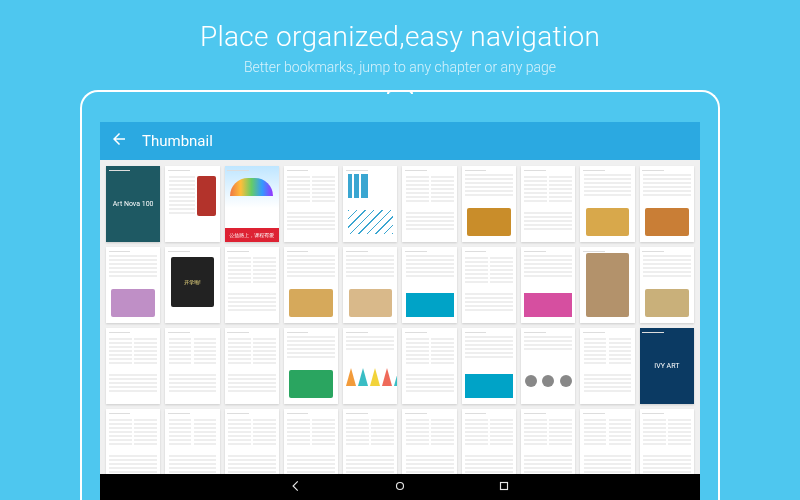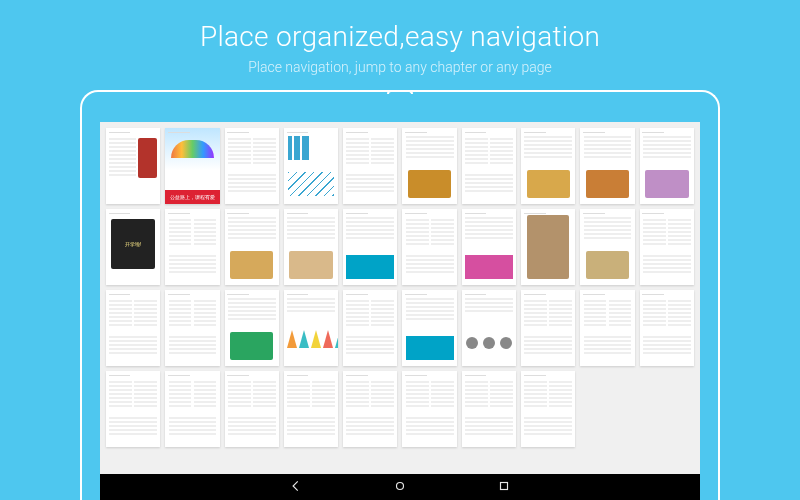--- a/index.html
+++ b/index.html
@@ -92,28 +92,37 @@
   .cambump {
     position:absolute; top:-2px; left:50%; transform:translateX(-50%);
     width:26px; height:4px; border:2px solid #fff; border-bottom:none;
     border-radius:4px 4px 0 0;
   }
 </style>
 </head>
 <body>
 
 <div class="headline">Place organized,easy navigation</div>
-<div class="subhead">Place navigation,  jump to any chapter or any page</div>
+<div class="subhead">Better bookmarks,  jump to any chapter or any page</div>
 
 <div class="tablet">
   <div class="cambump"></div>
   <div class="screen">
 
+    <div class="topbar">
+      <span>
+        <svg class="back-arrow" viewBox="0 0 24 24">
+          <path d="M20 11H7.8l5.6-5.6L12 4l-8 8 8 8 1.4-1.4L7.8 13H20z" fill="#fff"></path>
+        </svg>
+      </span>
+      <span class="title">Thumbnail</span>
+    </div>
 
     <div class="grid" id="grid">
+        <div class="thumb" style="background: rgb(30, 89, 99); display: flex; align-items: center; justify-content: center; color: rgb(255, 255, 255); font-size: 7px; text-align: center; padding: 4px;">Art Nova 100</div>
         <div class="thumb">
           <div class="bodytext" style="top: 10px; left: 6%; right: 45%;"></div>
           <div class="bodytext" style="top: 14px; left: 6%; right: 45%;"></div>
           <div class="bodytext" style="top: 18px; left: 6%; right: 45%;"></div>
           <div class="bodytext" style="top: 22px; left: 6%; right: 45%;"></div>
           <div class="bodytext" style="top: 26px; left: 6%; right: 45%;"></div>
           <div class="bodytext" style="top: 30px; left: 6%; right: 45%;"></div>
           <div class="bodytext" style="top: 34px; left: 6%; right: 45%;"></div>
           <div class="bodytext" style="top: 38px; left: 6%; right: 45%;"></div>
           <div class="bodytext" style="top: 42px; left: 6%; right: 45%;"></div>
@@ -461,20 +470,21 @@
           <div class="bodytext" style="top: 22px; left: 52%; right: 6%;"></div>
           <div class="bodytext" style="top: 26px; left: 52%; right: 6%;"></div>
           <div class="bodytext" style="top: 30px; left: 52%; right: 6%;"></div>
           <div class="bodytext" style="top: 34px; left: 52%; right: 6%;"></div>
           <div class="bodytext" style="top: 46px; left: 6%; right: 6%;"></div>
           <div class="bodytext" style="top: 50px; left: 6%; right: 6%;"></div>
           <div class="bodytext" style="top: 54px; left: 6%; right: 6%;"></div>
           <div class="bodytext" style="top: 58px; left: 6%; right: 6%;"></div>
           <div class="bodytext" style="top: 62px; left: 6%; right: 6%;"></div>
         </div>
+        <div class="thumb" style="background: rgb(11, 58, 99); display: flex; align-items: center; justify-content: center; color: rgb(255, 255, 255); font-size: 7px; text-align: center; padding: 4px;">IVY ART</div>
         <div class="thumb">
           <div class="bodytext" style="top: 10px; left: 6%; right: 52%;"></div>
           <div class="bodytext" style="top: 14px; left: 6%; right: 52%;"></div>
           <div class="bodytext" style="top: 18px; left: 6%; right: 52%;"></div>
           <div class="bodytext" style="top: 22px; left: 6%; right: 52%;"></div>
           <div class="bodytext" style="top: 26px; left: 6%; right: 52%;"></div>
           <div class="bodytext" style="top: 30px; left: 6%; right: 52%;"></div>
           <div class="bodytext" style="top: 34px; left: 6%; right: 52%;"></div>
           <div class="bodytext" style="top: 10px; left: 52%; right: 6%;"></div>
           <div class="bodytext" style="top: 14px; left: 52%; right: 6%;"></div>

